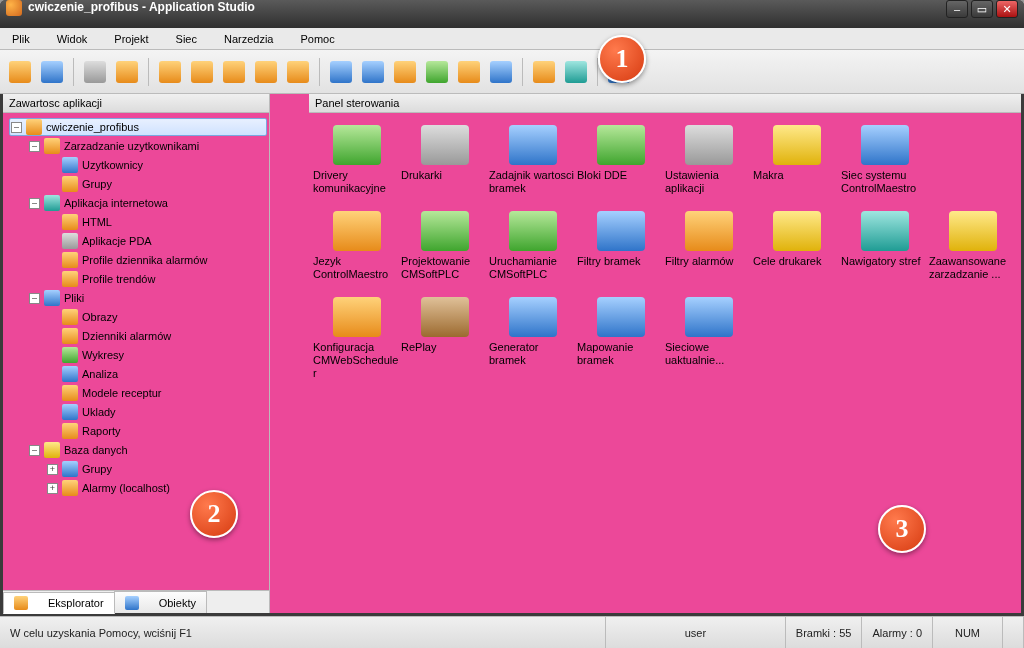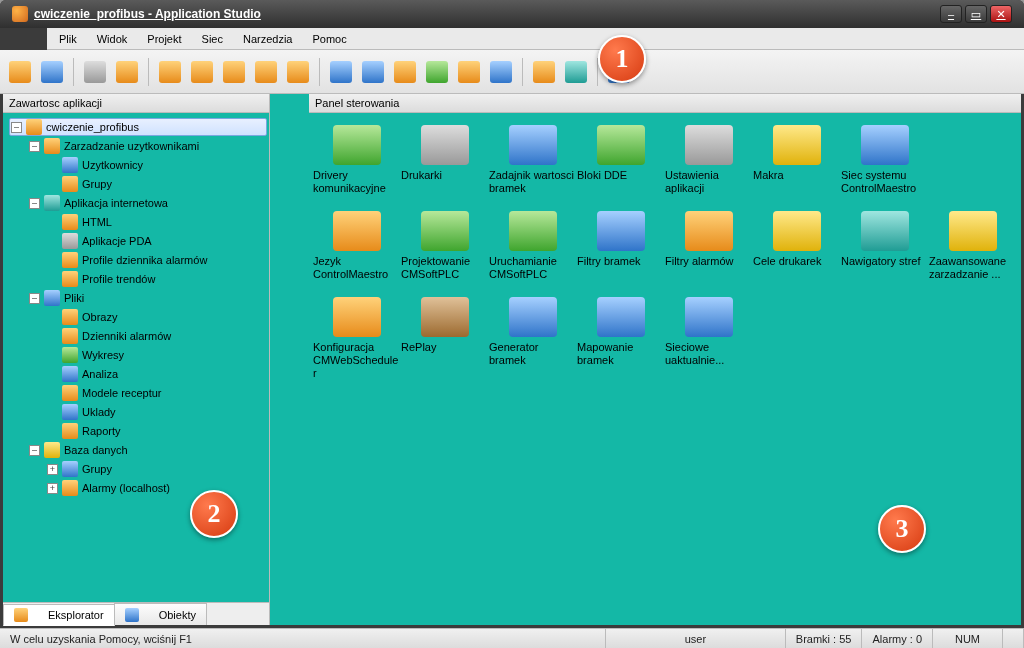--- a/index.html
+++ b/index.html
@@ -19,24 +19,22 @@
     border-radius: 6px 6px 0 0;
     display: flex;
     flex-direction: column;
     box-shadow: 0 0 8px rgba(0,0,0,0.4);
   }
   .titlebar {
     height: 28px;
     background: linear-gradient(#5a5a5a,#2f2f2f);
     color: #fff;
     display: flex;
-    align-items: center;
-    padding: 0 12px;
+    padding: 0 6px;
     border-radius: 6px 6px 0 0;
-    text-decoration: underline;
   }
   .titlebar .app-icon {
     width: 16px; height: 16px; margin-right:6px;
     background: radial-gradient(circle at 30% 30%, #ffb347, #d2691e);
     border-radius: 3px;
   }
   .title-text { flex:1; font-weight:bold; font-size:12px; }
   .winbtns { display:flex; gap:3px; }
   .winbtn {
     width:22px; height:18px;
@@ -44,22 +42,21 @@
     border:1px solid #222; border-radius:3px;
     color:#fff; font-size:11px; line-height:16px; text-align:center;
   }
   .winbtn.close { background:linear-gradient(#e66,#a11); }
   .menubar {
     background:#eaeaea;
     border-bottom:1px solid #bbb;
     height:22px;
     display:flex; align-items:center;
     padding:0 4px;
-    gap:4px;
-    margin-left:47px;
+    gap:11px;
   }
   .menuitem { padding:2px 8px; cursor:default; }
   .toolbar {
     background:linear-gradient(#f4f4f4,#e2e2e2);
     border-bottom:1px solid #bbb;
     height:44px;
     display:flex; align-items:center;
     padding:0 6px;
     gap:4px;
     position:relative;
@@ -71,21 +68,21 @@
     display:flex; align-items:center; justify-content:center;
     font-size:16px;
   }
   .tsep { width:1px; height:28px; background:#bbb; margin:0 3px; }
   .toolbar .tbn .ico {
     width:22px; height:22px; border-radius:3px;
   }
   .body {
     flex:1;
     display:flex;
-    background:#14b8a6;
+    background:#ec4899;
     border:3px solid #3b3b3b;
     border-top:none;
     min-height:0;
   }
   .leftpane {
     width:305px;
     border-right:1px solid #bbb;
     display:flex; flex-direction:column;
     min-height:0;
   }
@@ -127,21 +124,21 @@
   .iconrow { display:flex; flex-wrap:nowrap; }
   .card {
     width:88px; margin:4px 0px 12px 0px; cursor:default;
   }
   .card .bigicon {
     width:48px; height:40px; margin:0 auto 4px auto;
     border-radius:4px;
   }
   .card .lbl { font-size:11px; line-height:13px; word-wrap:break-word; }
   .statusbar {
-    height:20px;
+    height:32px;
     background:linear-gradient(#f0f0f0,#dcdcdc);
     border-top:1px solid #bbb;
     display:flex; align-items:center;
     font-size:11px;
     color:#222;
   }
   .sb-cell { padding:0 10px; border-right:1px solid #bbb; height:100%; display:flex; align-items:center;}
   .sb-cell.flex { flex:1; }
   
   .annot {

